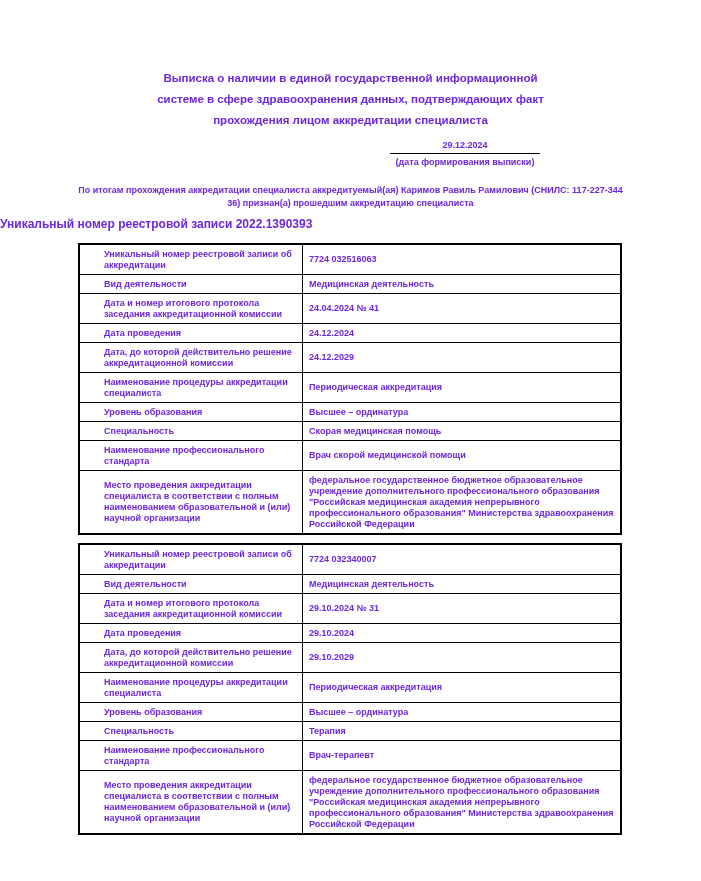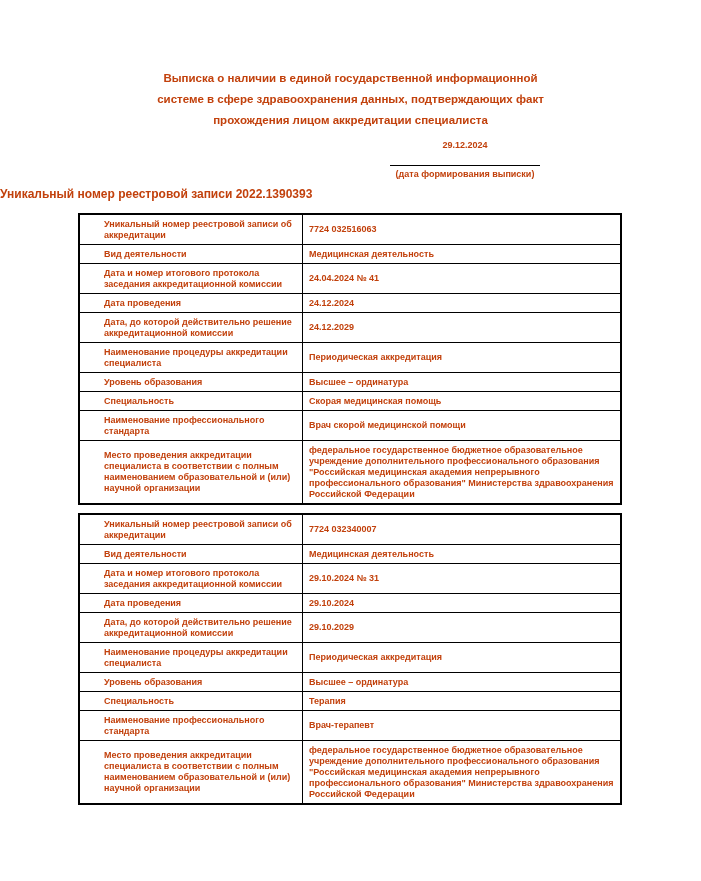--- a/index.html
+++ b/index.html
@@ -1,21 +1,21 @@
 <!DOCTYPE html>
 <html lang="ru"><head>
 <meta charset="utf-8">
 <style>
   html, body { margin: 0; padding: 0; background: #ffffff; }
   .page {
     position: relative;
     width: 701px;
     height: 881px;
     background: #ffffff;
-    color: #c2410c;
+    color: #6d28d9;
     font-family: "Liberation Sans", "DejaVu Sans", sans-serif;
     font-weight: bold;
     overflow: hidden;
   }
   .title {
     width: 410px;
     margin: 0 auto;
     padding-top: 68px;
     font-size: 11.5px;
     line-height: 21px;
@@ -23,21 +23,21 @@
   }
   .date-block {
     width: 150px;
     margin-left: 390px;
     margin-top: 8px;
     text-align: center;
     font-size: 9px;
     line-height: 12px;
   }
   .date-value {
-    padding-bottom: 14px;
+    padding-bottom: 2px;
     border-bottom: 1.5px solid #000;
   }
   .date-caption { padding-top: 2px; }
   .intro {
     width: 545px;
     margin: 16px auto 0 auto;
     text-align: center;
     font-size: 9px;
     line-height: 13px;
   }
@@ -76,20 +76,21 @@
 
 <div class="page">
 
   <div class="title">Выписка о наличии в единой государственной информационной системе в сфере здравоохранения данных, подтверждающих факт прохождения лицом аккредитации специалиста</div>
 
   <div class="date-block">
     <div class="date-value">29.12.2024</div>
     <div class="date-caption">(дата формирования выписки)</div>
   </div>
 
+  <div class="intro">По итогам прохождения аккредитации специалиста аккредитуемый(ая) Каримов Равиль Рамилович (СНИЛС: 117-227-344 36) признан(а) прошедшим аккредитацию специалиста</div>
 
 
   <div class="registry-heading">Уникальный номер реестровой записи 2022.1390393</div>
 
   <table class="acc-table">
     <tbody>
         <tr>
           <td class="label-cell">Уникальный номер реестровой записи об аккредитации</td>
           <td class="value-cell">7724 032516063</td>
         </tr>

